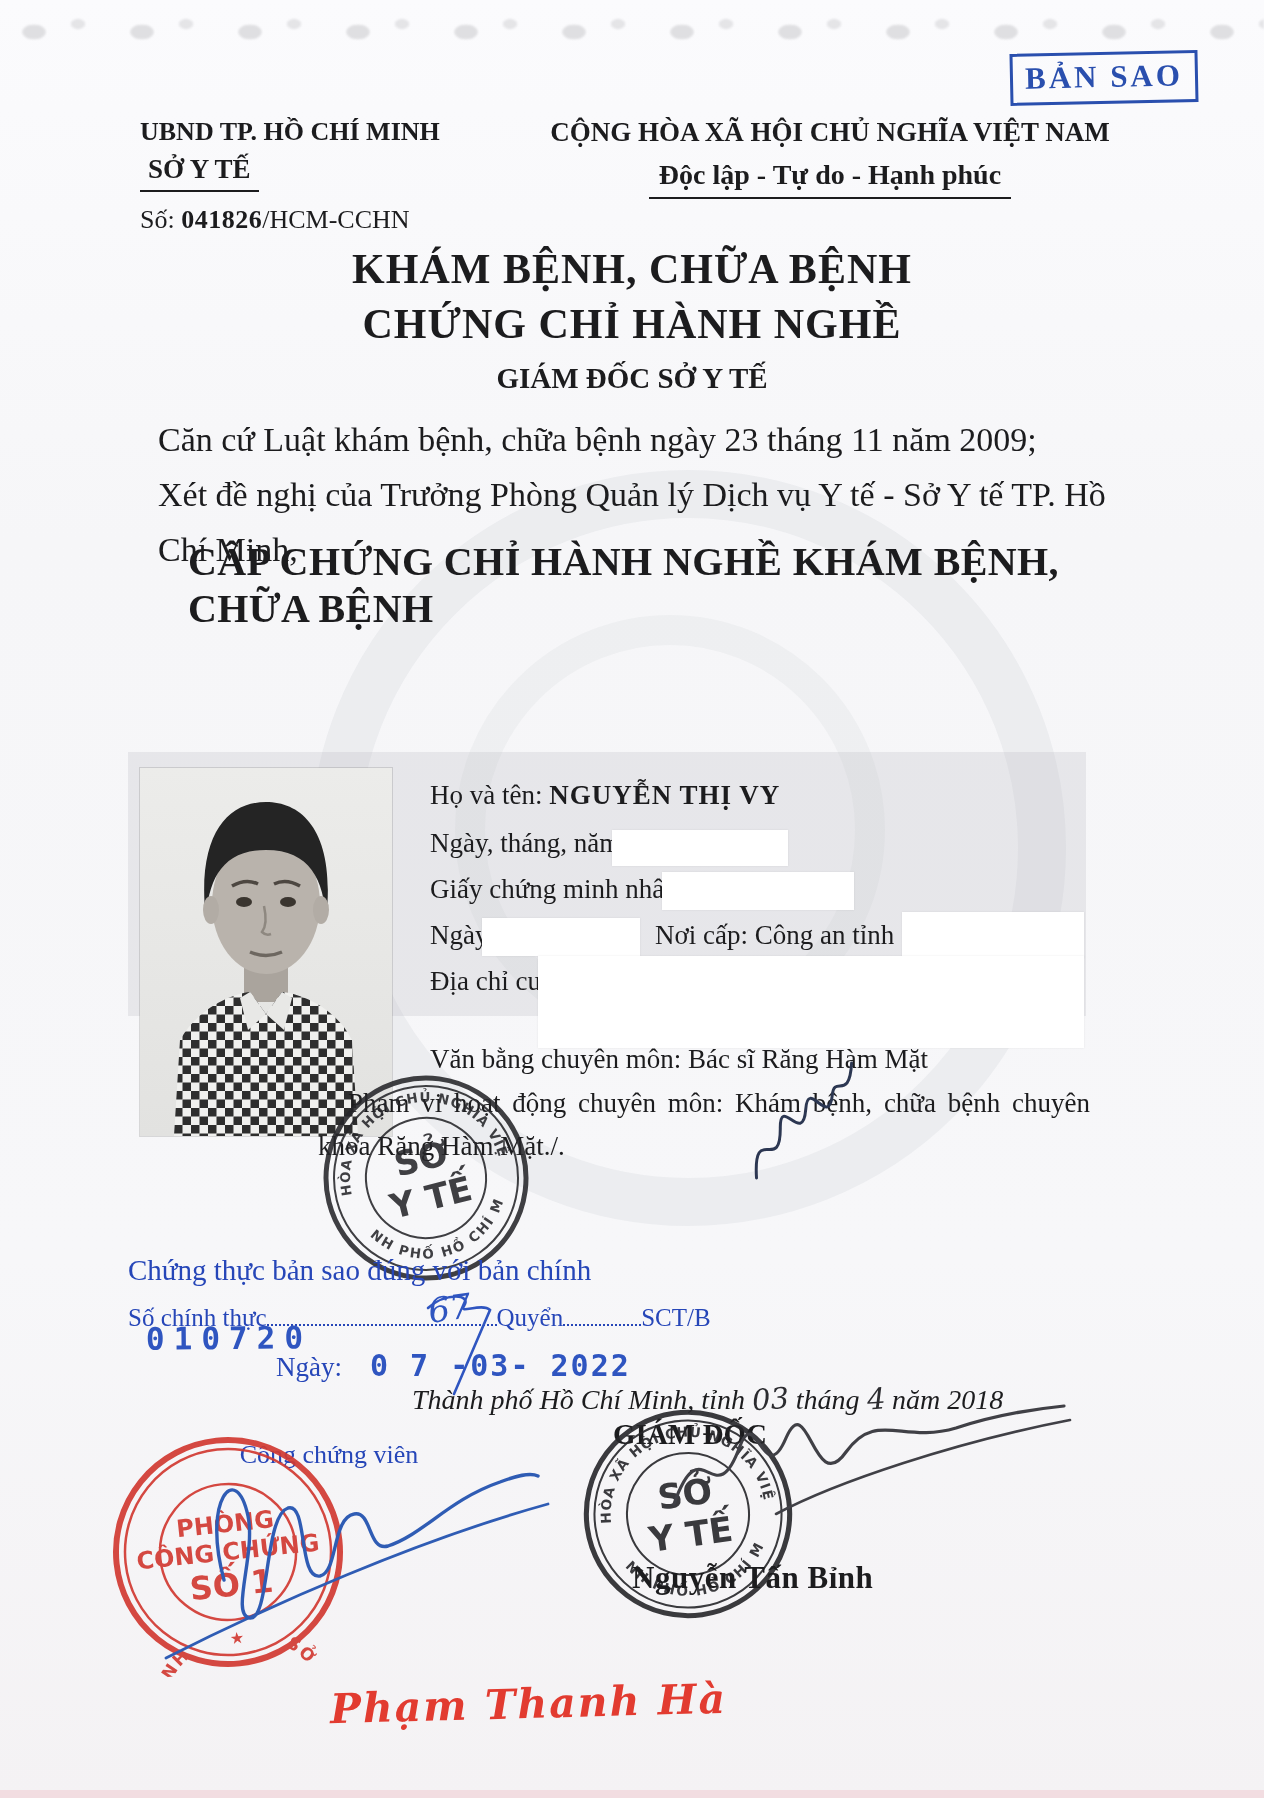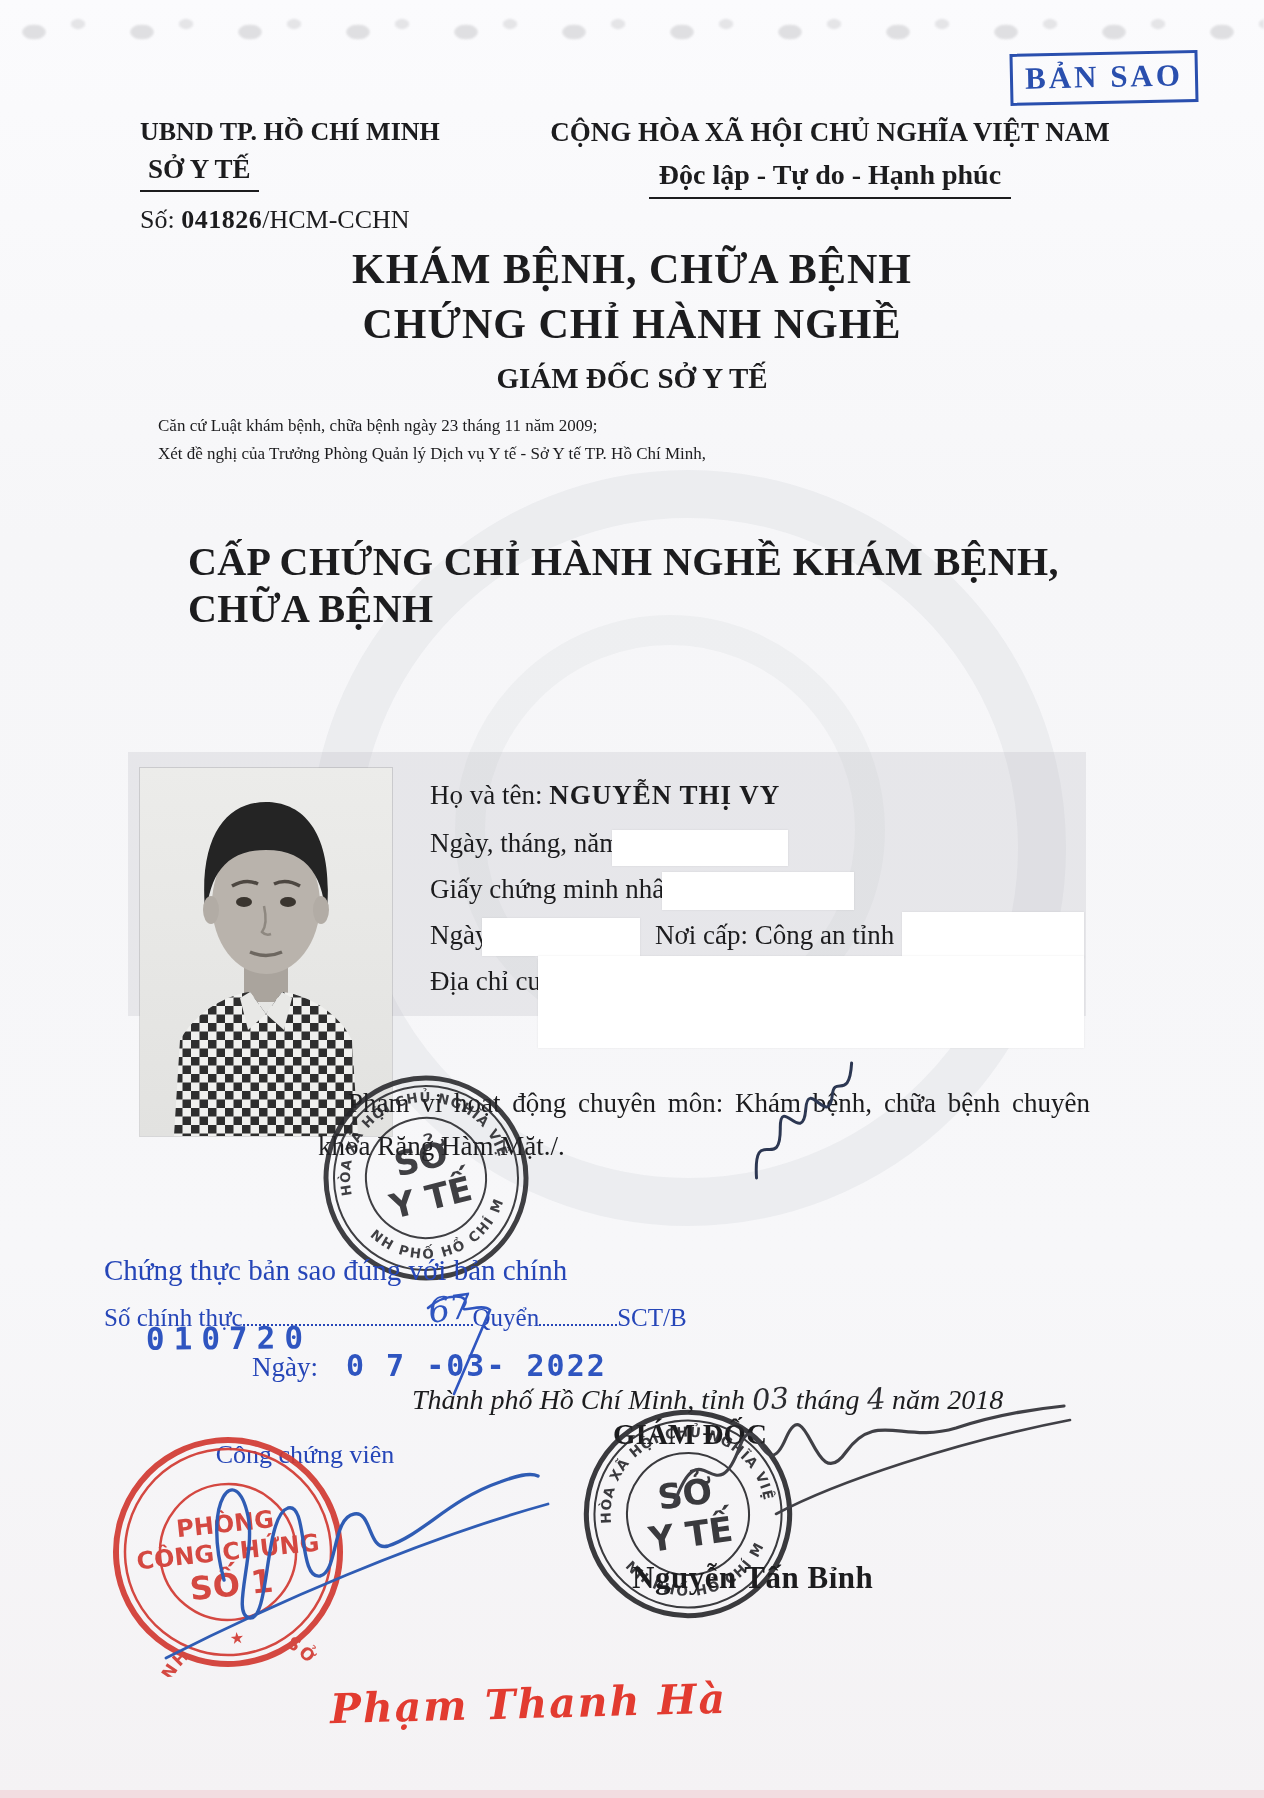--- a/index.html
+++ b/index.html
@@ -35,40 +35,40 @@
   .hdr-left .l3 b{letter-spacing:.5px;}
   .hdr-right{position:absolute;left:500px;top:114px;width:660px;text-align:center;line-height:1.4;}
   .hdr-right .l1{font-weight:bold;font-size:27px;}
   .hdr-right .l2{font-weight:bold;font-size:28px;display:inline-block;border-bottom:2.5px solid #1c1c1e;
     padding:0 10px 3px;margin-top:3px;}
 
   .doc-title{position:absolute;left:0;top:242px;width:100%;text-align:center;
     font-weight:bold;font-size:42px;line-height:1.32;letter-spacing:1px;}
   .issuer{position:absolute;left:0;top:362px;width:100%;text-align:center;font-weight:bold;font-size:29px;}
 
-  .preamble{position:absolute;left:158px;top:412px;width:960px;font-size:17px;line-height:1.62;}
+  .preamble{position:absolute;left:158px;top:412px;width:960px;font-size:34px;line-height:1.62;}
   .decision{position:absolute;left:188px;top:538px;width:930px;font-weight:bold;font-size:40px;letter-spacing:.4px;}
 
   .info-panel{position:absolute;left:128px;top:752px;width:958px;height:264px;background:rgba(185,187,193,.26);}
 
   .photo{position:absolute;left:140px;top:768px;width:252px;height:368px;box-shadow:0 0 0 1px rgba(120,120,120,.25);}
 
   .info{position:absolute;font-size:27px;white-space:nowrap;}
   .info b{letter-spacing:1px;}
   .redact{position:absolute;background:#ffffff;box-shadow:0 0 2px rgba(0,0,0,.08);}
 
   .scope{position:absolute;left:318px;top:1082px;width:772px;font-size:27px;line-height:1.58;
     text-indent:30px;text-align:justify;}
 
   .stamp{position:absolute;}
   .stamp svg{display:block;}
 
   .sig-svg{position:absolute;pointer-events:none;}
 
-  .blue{color:#2646b8;}
+  .blue{color:#2646b8;margin-left:24px;}
   .cert-head{position:absolute;left:104px;top:1254px;font-size:29px;font-weight:500;}
   .cert-serial{position:absolute;left:104px;top:1304px;font-size:25px;}
   .dots{display:inline-block;border-bottom:2.5px dotted #2646b8;height:20px;vertical-align:baseline;}
   .serial-stamp{position:absolute;left:146px;top:1320px;font-family:"DejaVu Sans Mono",monospace;
     font-weight:bold;font-size:31px;letter-spacing:9px;color:#2f55c0;transform:rotate(-.5deg);}
   .book-hand{position:absolute;left:428px;top:1288px;font-size:34px;color:#2f55c0;
     font-style:italic;transform:rotate(-8deg);font-family:"DejaVu Serif",serif;}
   .cert-date{position:absolute;left:252px;top:1348px;font-size:27px;text-align:center;}
   .date-stamp{font-family:"DejaVu Sans Mono",monospace;font-weight:bold;font-size:30px;
     letter-spacing:2px;color:#2f55c0;margin-left:28px;}
@@ -157,20 +157,21 @@
   <div class="info" style="left:430px;top:828px;">Ngày, tháng, năm sinh:</div>
   <div class="redact" style="left:612px;top:830px;width:176px;height:36px;"></div>
   <div class="info" style="left:430px;top:874px;">Giấy chứng minh nhân dân:</div>
   <div class="redact" style="left:662px;top:872px;width:192px;height:38px;"></div>
   <div class="info" style="left:430px;top:920px;">Ngày cấp:</div>
   <div class="redact" style="left:482px;top:918px;width:158px;height:38px;"></div>
   <div class="info" style="left:655px;top:920px;"><span>Nơi cấp: </span><span>Công an tỉnh</span></div>
   <div class="redact" style="left:902px;top:912px;width:182px;height:46px;"></div>
   <div class="info" style="left:430px;top:966px;">Địa chỉ cư trú:</div>
   <div class="redact" style="left:538px;top:956px;width:546px;height:92px;"></div>
+  <div class="info" style="left:430px;top:1044px;"><span>Văn bằng chuyên môn: </span><span>Bác sĩ Răng Hàm Mặt</span></div>
   <div class="scope"><span>Phạm vi hoạt động chuyên môn: </span><span>Khám bệnh, chữa bệnh chuyên khoa Răng Hàm Mặt./.</span></div>
 
   <svg class="sig-svg" style="left:732px;top:1072px;transform:rotate(-18deg);" width="150" height="115" viewBox="0 0 150 115">
     <path d="M12,88 C26,34 36,92 50,48 C60,16 66,72 80,38 C92,8 96,64 110,32 C118,14 124,44 138,8" stroke="#2c3752" stroke-width="3" fill="none" stroke-linecap="round"></path>
   </svg>
 
   <div class="stamp" style="left:306px;top:1058px;transform:rotate(-14deg);opacity:.88;">
     <svg width="240" height="240" viewBox="0 0 240 240">
       <circle cx="120" cy="120" r="100" fill="none" stroke="#26262a" stroke-width="5"></circle>
       <circle cx="120" cy="120" r="92" fill="none" stroke="#26262a" stroke-width="2"></circle>

